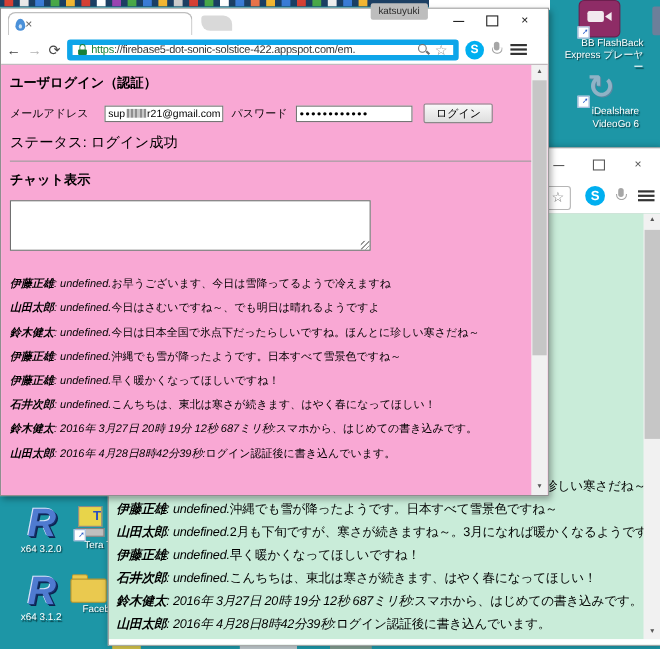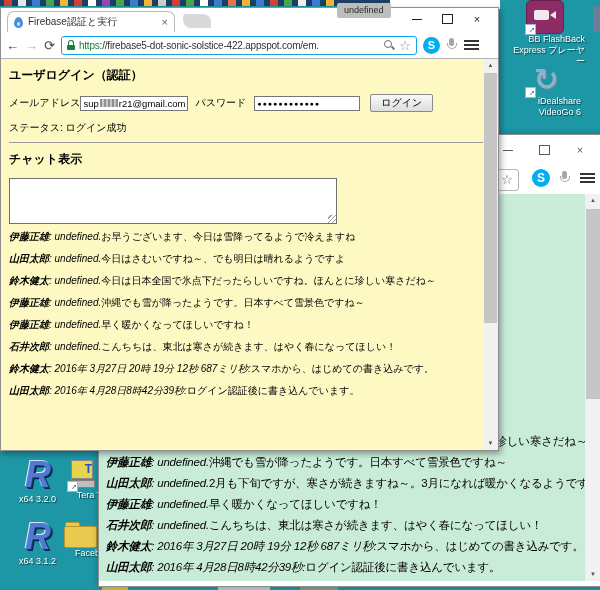--- a/index.html
+++ b/index.html
@@ -79,51 +79,51 @@
   .tab .tclose{font-size:11px;color:#666;line-height:11px;}
   .favicon{width:9px;height:11px;background:#4a90d9;border-radius:50% 50% 50% 50%/62% 62% 38% 38%;position:relative;flex:none;}
   .favicon::after{content:"";position:absolute;left:3px;top:5px;width:3px;height:4px;background:#cfe3f7;border-radius:50%;}
   .newtab{position:absolute;left:182px;top:6px;width:28px;height:14px;background:#d9d9d9;border-radius:3px 8px 0 8px;}
   .profile-badge{position:absolute;left:337px;top:3px;height:15px;line-height:15px;padding:0 7px;background:#bdbdbd;border-radius:2px;font-size:9px;color:#2b2b2b;z-index:60;}
   .win1 .controls{position:absolute;right:6px;top:1px;}
   .toolbar1{position:absolute;left:0;top:24px;right:0;height:27px;border-bottom:1px solid #b4b4b4;display:flex;align-items:center;padding:0 5px;gap:6px;box-sizing:border-box;background:#fff;}
   .nav{font-size:13px;line-height:13px;}
   .nav.back,.nav.reload{color:#454545;}
   .nav.fwd{color:#b3b3b3;}
-  .urlbar{width:356px;height:19px;background:#fff;border:1px solid #0ea5e9;border-radius:3px;display:flex;align-items:center;gap:4px;padding:0 5px;box-sizing:border-box;}
+  .urlbar{width:356px;height:19px;background:#fff;border:5px solid #0ea5e9;border-radius:3px;display:flex;align-items:center;gap:4px;padding:0 5px;box-sizing:border-box;}
   .lock{position:relative;width:8px;height:10px;flex:none;}
   .lock::before{content:"";position:absolute;left:1.5px;top:0;width:4px;height:5px;border:1.5px solid #188038;border-bottom:none;border-radius:3px 3px 0 0;}
   .lock::after{content:"";position:absolute;left:0;bottom:0;width:8px;height:5.5px;background:#188038;border-radius:1px;}
   .urltext{font-size:10px;letter-spacing:-0.2px;white-space:nowrap;overflow:hidden;flex:1;color:#333;}
   .urltext .scheme{color:#188038;}
   .zoomicon{position:relative;width:12px;height:12px;flex:none;}
   .zoomicon::before{content:"";position:absolute;left:1px;top:1px;width:6px;height:6px;border:1.5px solid #6f6f6f;border-radius:50%;}
   .zoomicon::after{content:"";position:absolute;left:8px;top:8px;width:4px;height:1.8px;background:#6f6f6f;transform:rotate(45deg);}
   .star1{font-size:13px;color:#8a8a8a;line-height:13px;flex:none;}
-  .content1{position:absolute;left:0;top:51px;right:0;bottom:0;background:#fef9c3;overflow:hidden;padding:5px 8px 0;box-sizing:border-box;font-size:10px;color:#000;}
+  .content1{position:absolute;left:0;top:51px;right:0;bottom:0;background:#f9a8d4;overflow:hidden;padding:5px 8px 0;box-sizing:border-box;font-size:10px;color:#000;}
   .h1a{font-size:12px;font-weight:bold;margin:3px 0 10px;}
   .frow{display:flex;align-items:center;margin-bottom:9px;font-size:10px;}
   .flabel{flex:none;}
   .ibox{height:15px;background:#fff;border:1px solid #767676;display:flex;align-items:center;padding:0 2px;box-sizing:border-box;font-size:9.5px;white-space:nowrap;overflow:hidden;}
-  .email{width:108px;margin-left:0;}
+  .email{width:108px;margin-left:15px;}
   .redact{display:inline-block;width:22px;height:8px;margin:0 1px;background:repeating-linear-gradient(90deg,#8f8f8f 0 2px,#c8c8c8 2px 4px);filter:blur(.6px);}
   .pw{width:106px;margin-left:8px;font-size:7px;letter-spacing:1px;}
   .pwlabel{margin-left:7px;}
   .gbtn{margin-left:10px;height:18px;font-size:10px;padding:0 10px;background:linear-gradient(#f9f9f9,#dedede);border:1px solid #8a8a8a;border-radius:2px;color:#000;display:flex;align-items:center;font-family:inherit;}
-  .statusline{font-size:10px;margin:0 0 7px;}
+  .statusline{font-size:13px;margin:0 0 7px;}
   .hr1{border:none;border-top:1px solid #9c9c9c;margin:0 0 8px;}
   .h2a{font-size:12px;font-weight:bold;margin:0 0 10px;}
   .namerow{display:flex;align-items:center;font-size:10px;margin-bottom:4px;}
   .nameinput{width:130px;margin-left:8px;}
   .dtime{margin-left:9px;font-size:10.5px;white-space:nowrap;}
   .wbtn{margin-left:9px;height:17px;padding:0 12px;}
   .tawrap{position:relative;width:328px;height:46px;}
   .ta{width:328px;height:46px;box-sizing:border-box;border:1px solid #707070;background:#fff;resize:none;font-family:inherit;}
   .grip{position:absolute;right:1px;bottom:1px;width:8px;height:8px;background:repeating-linear-gradient(135deg,transparent 0 2px,#9a9a9a 2px 3px);}
-  .msgs1{margin-top:6px;}
+  .msgs1{margin-top:23px;}
   .msg1{font-size:10px;height:11px;margin-bottom:11px;white-space:nowrap;}
   .mname{font-weight:bold;font-style:italic;}
   .mtag{font-style:italic;}
 </style>
 </head>
 <body>
 
 <div class="screen">
 
   <div class="fav-strip">
@@ -254,21 +254,20 @@
         <div class="thumb"></div>
         <div class="ar dn">▼</div>
       </div>
     </div>
   </div>
 
   <div class="win1">
     <div class="tabbar">
       <div class="tab">
         <span class="favicon"></span>
-        <span class="ttl">Firebase認証と実行</span>
         <span class="tclose">×</span>
       </div>
       <div class="newtab"></div>
       <div class="controls btn3">
         <span class="wc">
             <span class="minbar"></span>
           </span>
         <span class="wc">
             <span class="maxbox"></span>
           </span>
@@ -333,15 +332,15 @@
           <div class="msg1"><span class="mname">山田太郎</span><span class="mtag">: 2016年 4月28日8時42分39秒:</span><span class="mbody">ログイン認証後に書き込んでいます。</span></div>
         </div>
       <div class="sb sb1">
         <div class="ar up">▲</div>
         <div class="thumb"></div>
         <div class="ar dn">▼</div>
       </div>
     </div>
   </div>
 
-  <div class="profile-badge">undefined</div>
+  <div class="profile-badge">katsuyuki</div>
 
 </div>
 
 </body></html>

